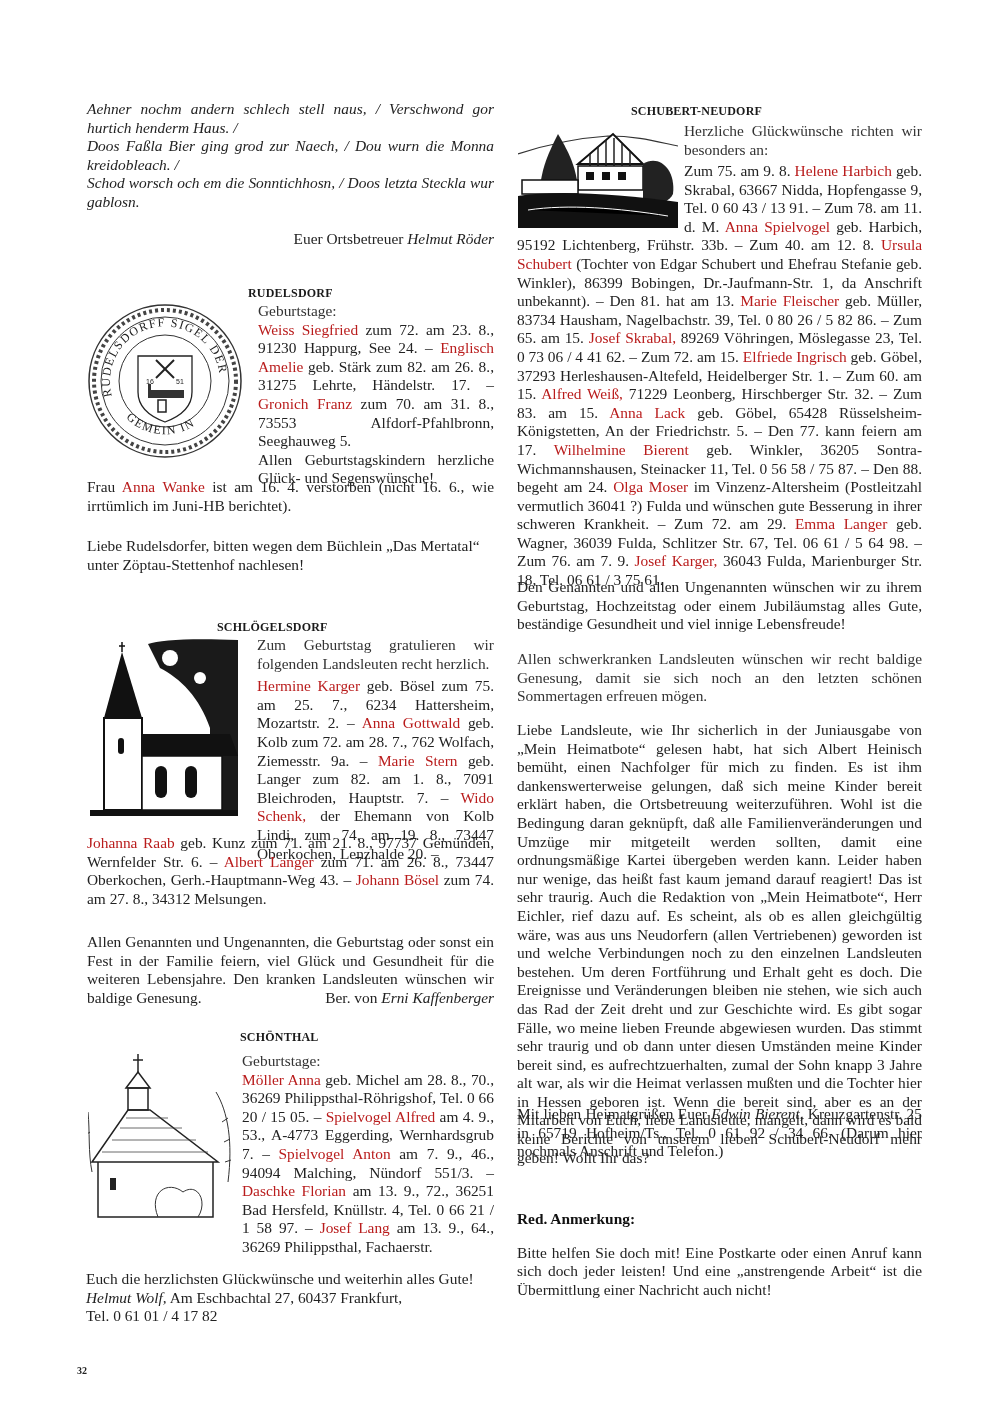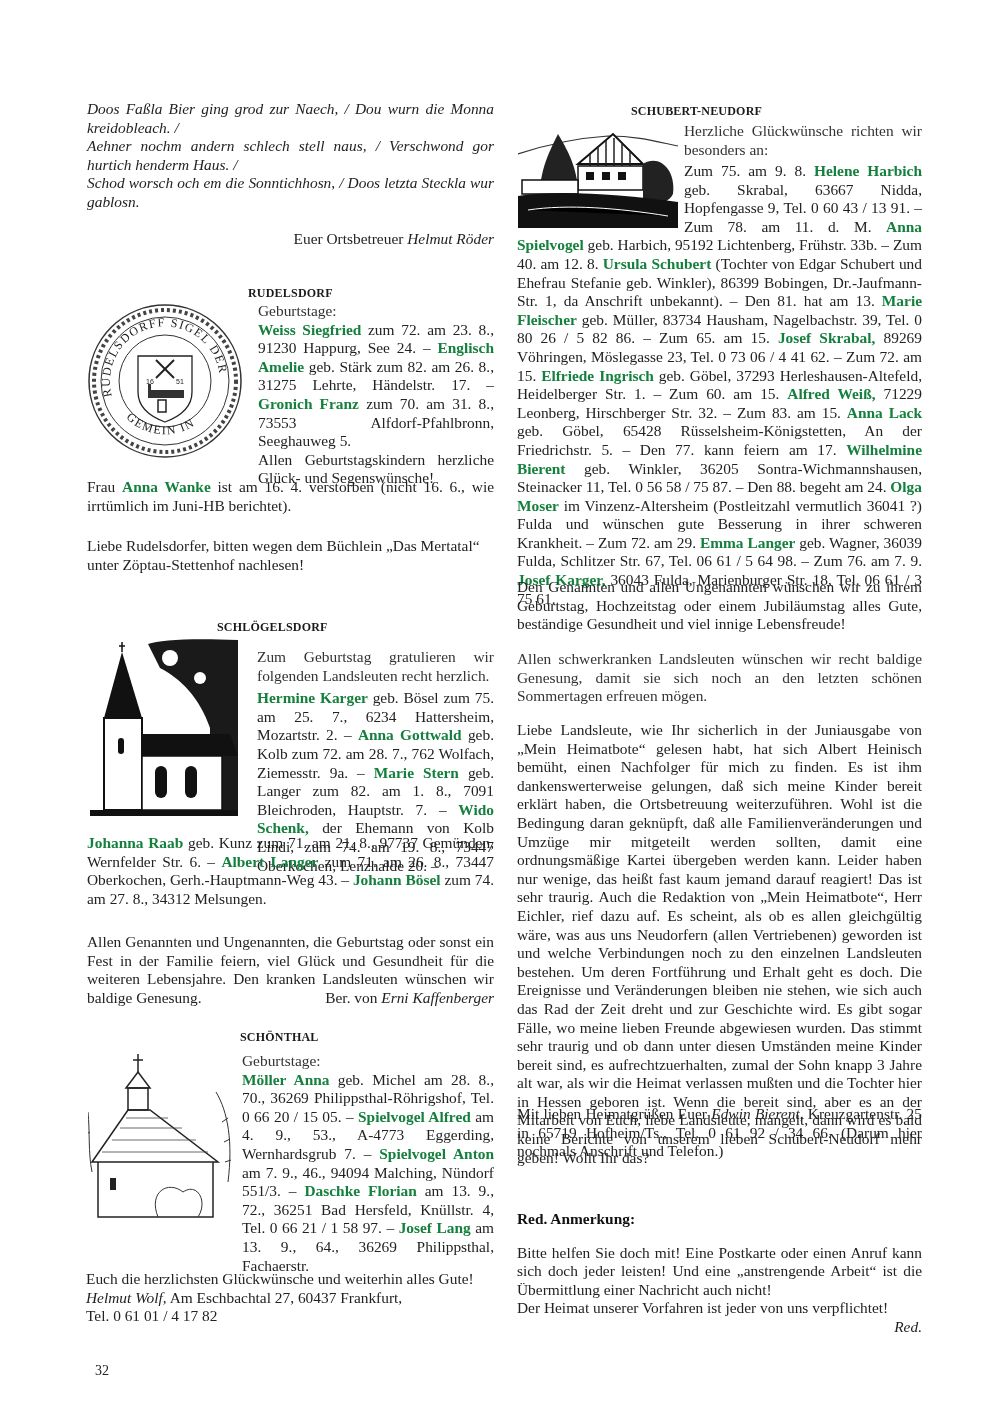--- a/index.html
+++ b/index.html
@@ -1,33 +1,33 @@
 <!DOCTYPE html>
 <html><head>
 <meta charset="utf-8">
 <style>
   * { box-sizing: border-box; margin: 0; padding: 0; }
   html, body { width: 1000px; height: 1412px; background: #ffffff; }
   body { position: relative; font-family: "Liberation Serif", "DejaVu Serif", serif; color: #222; font-size: 15.4px; line-height: 18.6px; overflow: hidden; }
   .abs { position: absolute; }
   .j { text-align: justify; }
-  b { font-weight: bold; color: #15803d; }
+  b { font-weight: normal; color: #b91c1c; }
   i { font-style: italic; }
   h2 { font-size: 12px; font-weight: bold; color: #1a1a1a; letter-spacing: 0.2px; }
   .right { text-align: right; }
   .pic { position: absolute; }
   p { margin: 0; }
-  .pagenum { position: absolute; left: 95px; top: 1362px; font-size: 14px; }
+  .pagenum { position: absolute; left: 77px; top: 1362px; font-size: 10px; font-weight: bold; }
 </style>
 </head>
 <body>
 
 <div class="abs j" style="left:87px; top:100px; width:407px; font-style:italic;">
+  <p>Aehner nochm andern schlech stell naus, / Verschwond gor hurtich henderm Haus. /</p>
   <p>Doos Faßla Bier ging grod zur Naech, / Dou wurn die Monna kreidobleach. /</p>
-  <p>Aehner nochm andern schlech stell naus, / Verschwond gor hurtich henderm Haus. /</p>
   <p>Schod worsch och em die Sonntichhosn, / Doos letzta Steckla wur gablosn.</p>
 </div>
 <div class="abs right" style="left:287px; top:230px; width:207px; background:#fff;">
   <span>Euer Ortsbetreuer</span>
   <i>Helmut Röder</i>
 </div>
 
 <h2 class="abs" style="left:236px; top:284px;margin-left:12px;">RUDELSDORF</h2>
 <svg class="pic" style="left:86px; top:300px;" width="158" height="162" viewBox="0 0 158 162">
   <circle cx="79" cy="81" r="76" fill="none" stroke="#333" stroke-width="1.5"></circle>
@@ -77,21 +77,21 @@
   <line x1="32" y1="4" x2="32" y2="14" stroke="#111" stroke-width="1.5"></line>
   <line x1="29" y1="8" x2="35" y2="8" stroke="#111" stroke-width="1.5"></line>
   <rect x="14" y="80" width="38" height="92" fill="#fff" stroke="#111" stroke-width="2"></rect>
   <path d="M 52 96 L 140 96 L 148 118 L 52 118 Z" fill="#111"></path>
   <rect x="52" y="118" width="80" height="54" fill="#fff" stroke="#111" stroke-width="1.5"></rect>
   <rect x="65" y="128" width="12" height="32" rx="6" fill="#111"></rect>
   <rect x="95" y="128" width="12" height="32" rx="6" fill="#111"></rect>
   <rect x="28" y="100" width="6" height="16" rx="3" fill="#111"></rect>
   <rect x="0" y="172" width="148" height="6" fill="#111"></rect>
 </svg>
-<div class="abs" style="left:257px; top:636px; width:237px;margin-top:12px;">
+<div class="abs" style="left:257px; top:636px; width:237px;">
   <p class="j" style="color:#333;">Zum Geburtstag gratulieren wir folgenden Landsleuten recht herzlich.</p>
   <p class="j" style="margin-top:4px;">
     <b>Hermine Karger</b><span> geb. Bösel zum 75. am 25. 7., 6234 Hattersheim, Mozartstr. 2. – </span><b>Anna Gottwald</b><span> geb. Kolb zum 72. am 28. 7., 762 Wolfach, Ziemesstr. 9a. – </span><b>Marie Stern</b><span> geb. Langer zum 82. am 1. 8., 7091 Bleichroden, Hauptstr. 7. – </span><b>Wido Schenk,</b><span> der Ehemann von Kolb Lindi, zum 74. am 19. 8., 73447 Oberkochen, Lenzhalde 20. – </span>
   </p>
 </div>
 <div class="abs j" style="left:87px; top:834px; width:407px;">
   <b>Johanna Raab</b><span> geb. Kunz zum 71. am 21. 8., 97737 Gemünden, Wernfelder Str. 6. – </span><b>Albert Langer</b><span> zum 71. am 26. 8., 73447 Oberkochen, Gerh.-Hauptmann-Weg 43. – </span><b>Johann Bösel</b><span> zum 74. am 27. 8., 34312 Melsungen.</span>
 </div>
 <div class="abs j" style="left:87px; top:933px; width:407px;">
   <span>Allen Genannten und Ungenannten, die Geburtstag oder sonst ein Fest in der Familie feiern, viel Glück und Gesundheit für die weiteren Lebensjahre. Den kranken Landsleuten wünschen wir baldige Genesung.</span>
@@ -159,15 +159,13 @@
 <div class="abs j" style="left:517px; top:721px; width:405px;">
   <span>Liebe Landsleute, wie Ihr sicherlich in der Juniausgabe von „Mein Heimatbote“ gelesen habt, hat sich Albert Heinisch bemüht, einen Nachfolger für mich zu finden. Es ist ihm dankenswerterweise gelungen, daß sich meine Kinder bereit erklärt haben, die Ortsbetreuung weiterzuführen. Wohl ist die Bedingung daran geknüpft, daß alle Familienveränderungen und Umzüge mir mitgeteilt werden sollten, damit eine ordnungsmäßige Kartei übergeben werden kann. Leider haben nur wenige, das heißt fast kaum jemand darauf reagiert! Das ist sehr traurig. Auch die Redaktion von „Mein Heimatbote“, Herr Eichler, rief dazu auf. Es scheint, als ob es allen gleichgültig wäre, was aus uns Neudorfern (allen Vertriebenen) geworden ist und welche Verbindungen noch zu den einzelnen Landsleuten bestehen. Um deren Fortführung und Erhalt geht es doch. Die Ereignisse und Veränderungen bleiben nie stehen, wie sich auch das Rad der Zeit dreht und zur Geschichte wird. Es gibt sogar Fälle, wo meine lieben Freunde abgewiesen wurden. Das stimmt sehr traurig und ob dann unter diesen Umständen meine Kinder bereit sind, es aufrechtzuerhalten, zumal der Sohn knapp 3 Jahre alt war, als wir die Heimat verlassen mußten und die Tochter hier in Hessen geboren ist. Wenn die bereit sind, aber es an der Mitarbeit von Euch, liebe Landsleute, mangelt, dann wird es bald keine Berichte von unserem lieben Schubert-Neudorf mehr geben! Wollt Ihr das?</span>
 </div>
 <div class="abs j" style="left:517px; top:1105px; width:405px;">
   <span>Mit lieben Heimatgrüßen Euer </span><i>Edwin Bierent,</i><span> Kreuzgartenstr. 25 in 65719 Hofheim/Ts., Tel. 0 61 92 / 34 66. (Darum hier nochmals Anschrift und Telefon.)</span>
 </div>
 
 <div class="abs" style="left:517px; top:1210px; width:405px;">
   <p style="font-weight:bold; color:#111;">Red. Anmerkung:</p>
   <p class="j" style="margin-top:15px;">Bitte helfen Sie doch mit! Eine Postkarte oder einen Anruf kann sich doch jeder leisten! Und eine „anstrengende Arbeit“ ist die Übermittlung einer Nachricht auch nicht!</p>
-  <p>Der Heimat unserer Vorfahren ist jeder von uns verpflichtet!</p>
-  <p class="right"><i>Red.</i></p>
 </div>
 
 </body></html>

